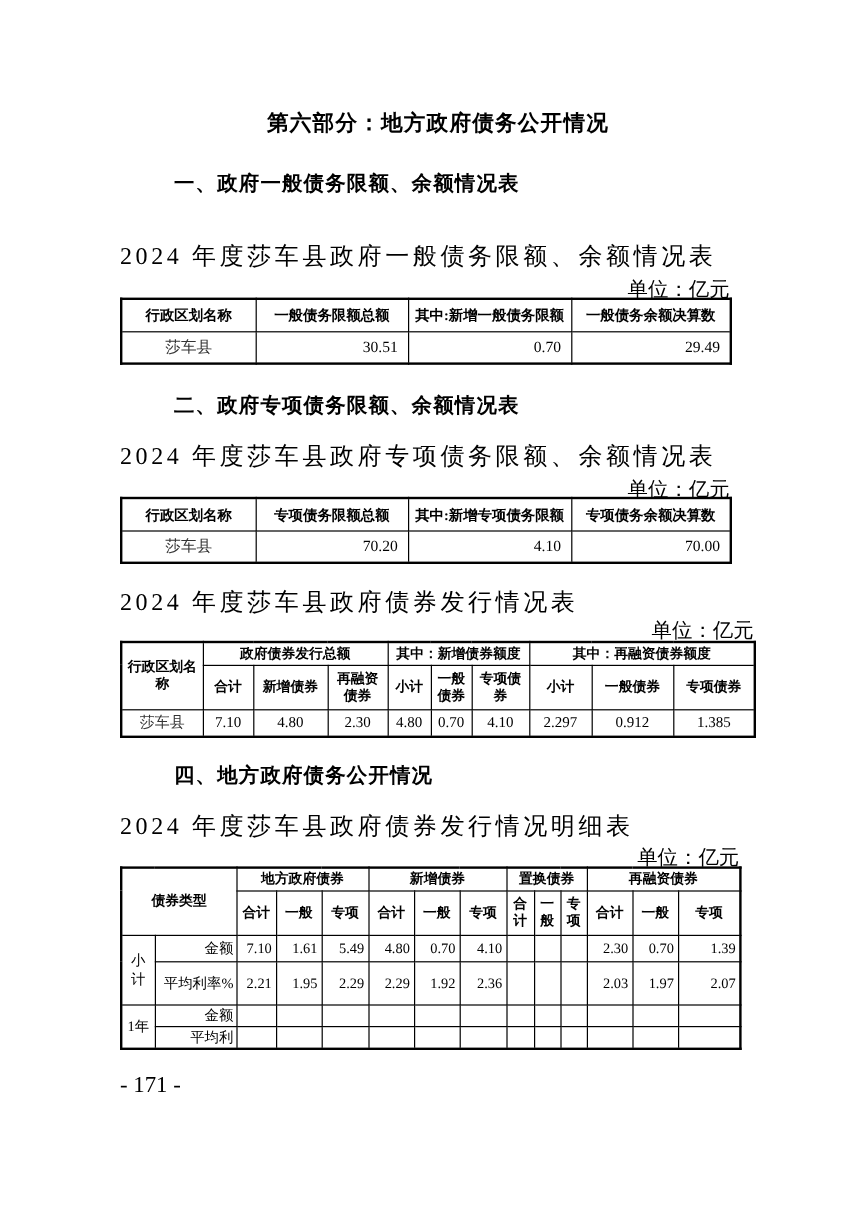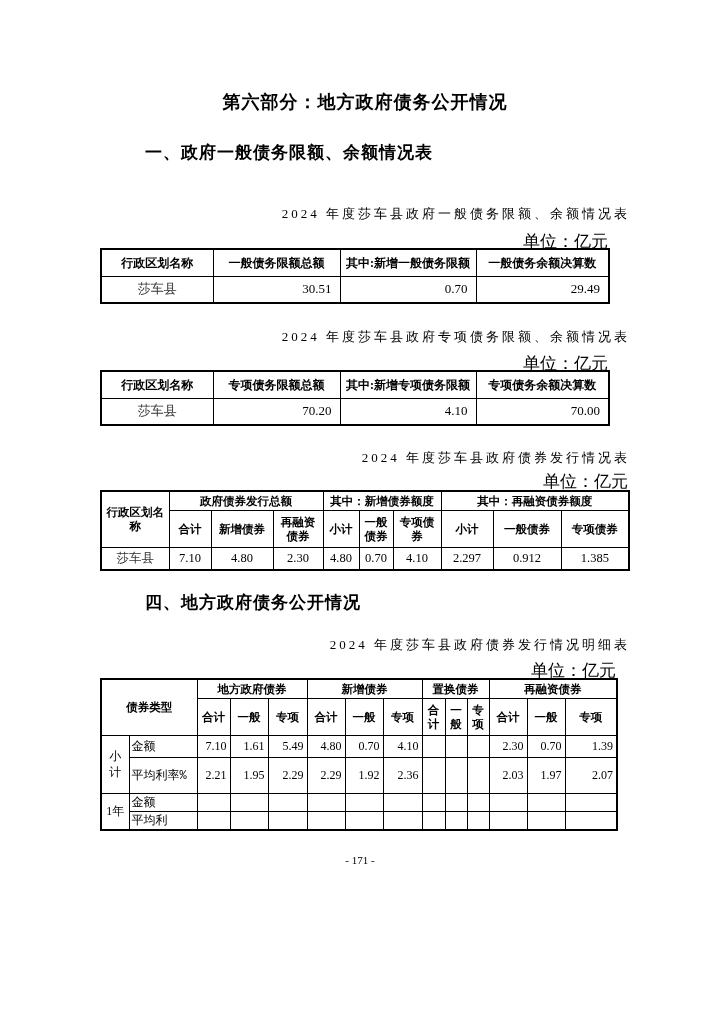--- a/index.html
+++ b/index.html
@@ -14,21 +14,21 @@
     margin:0; text-align:center;
     font-family:"Liberation Sans","DejaVu Sans",sans-serif;
     font-weight:bold; font-size:18px; letter-spacing:1px; line-height:20px;
   }
   .section-heading {
     margin:0 0 0 45px;
     font-family:"Liberation Sans","DejaVu Sans",sans-serif;
     font-weight:bold; font-size:17px; letter-spacing:1px; line-height:20px;
   }
   .table-caption {
-    margin:0; text-align:right; font-size:13px; letter-spacing:3px; line-height:18px;
+    margin:0; text-align:left; font-size:20px; letter-spacing:3px; line-height:18px;
   }
   .unit-label { margin:0; text-align:right; font-size:17px; line-height:12px; }
 
   table { border-collapse:collapse; table-layout:fixed; border:2px solid #000; }
   th,td { border:1px solid #000; padding:0 2px; overflow:hidden; }
   th { font-weight:bold; font-size:12px; text-align:center; vertical-align:middle; line-height:14px; }
   td { font-size:13px; vertical-align:middle; }
 
   
   .h1 { margin-top:31px; } .cap1 { margin-top:42px; } .u1 { margin-top:13px; width:508px; }
@@ -55,24 +55,24 @@
   .t-detail { width:516px; margin-top:1px; }
   .t-detail tr.hr1 { height:19px; }
   .t-detail tr.hr2 { height:37px; }
   .t-detail tr.r1 { height:22px; }
   .t-detail tr.r2 { height:36px; }
   .t-detail tr.r3 { height:18px; }
   .t-detail tr.r4 { height:18px;padding-left:40px; }
   .t-detail th { font-size:11.5px; word-break:break-all; }
   .t-detail td { font-size:12px; }
   .t-detail td.num { text-align:right; padding-right:3px; }
-  .t-detail td.rowlabel { text-align:left;font-family:Liberation Mono, monospace; }
+  .t-detail td.rowlabel { text-align:right; }
   .t-detail td.grouplabel { text-align:center; word-break:break-all; line-height:16px; }
 
-  .page-number { margin:22px 10px 1px 0; text-align:center; font-size:11px; line-height:15px; }
+  .page-number { margin:22px 10px 1px 0; text-align:left; font-size:19px; line-height:15px; }
 </style>
 </head>
 <body>
 
 <div class="content">
 
   <p class="doc-title">第六部分：地方政府债务公开情况</p>
 
   <p class="section-heading h1">一、政府一般债务限额、余额情况表</p>
   <p class="table-caption cap1">2024 年度莎车县政府一般债务限额、余额情况表</p>
@@ -93,20 +93,21 @@
     </tr>
     <tr>
       <td class="region">莎车县</td>
       <td class="num">30.51</td>
       <td class="num">0.70</td>
       <td class="num">29.49</td>
     </tr>
   </tbody>
     </table>
 
+  <p class="section-heading h2">二、政府专项债务限额、余额情况表</p>
   <p class="table-caption cap2">2024 年度莎车县政府专项债务限额、余额情况表</p>
   <p class="unit-label u2">单位：亿元</p>
   <table class="t-simple">
     <colgroup>
         <col style="width:112px">
         <col style="width:127px">
         <col style="width:136px">
         <col style="width:133px">
       </colgroup>
     <tbody>

